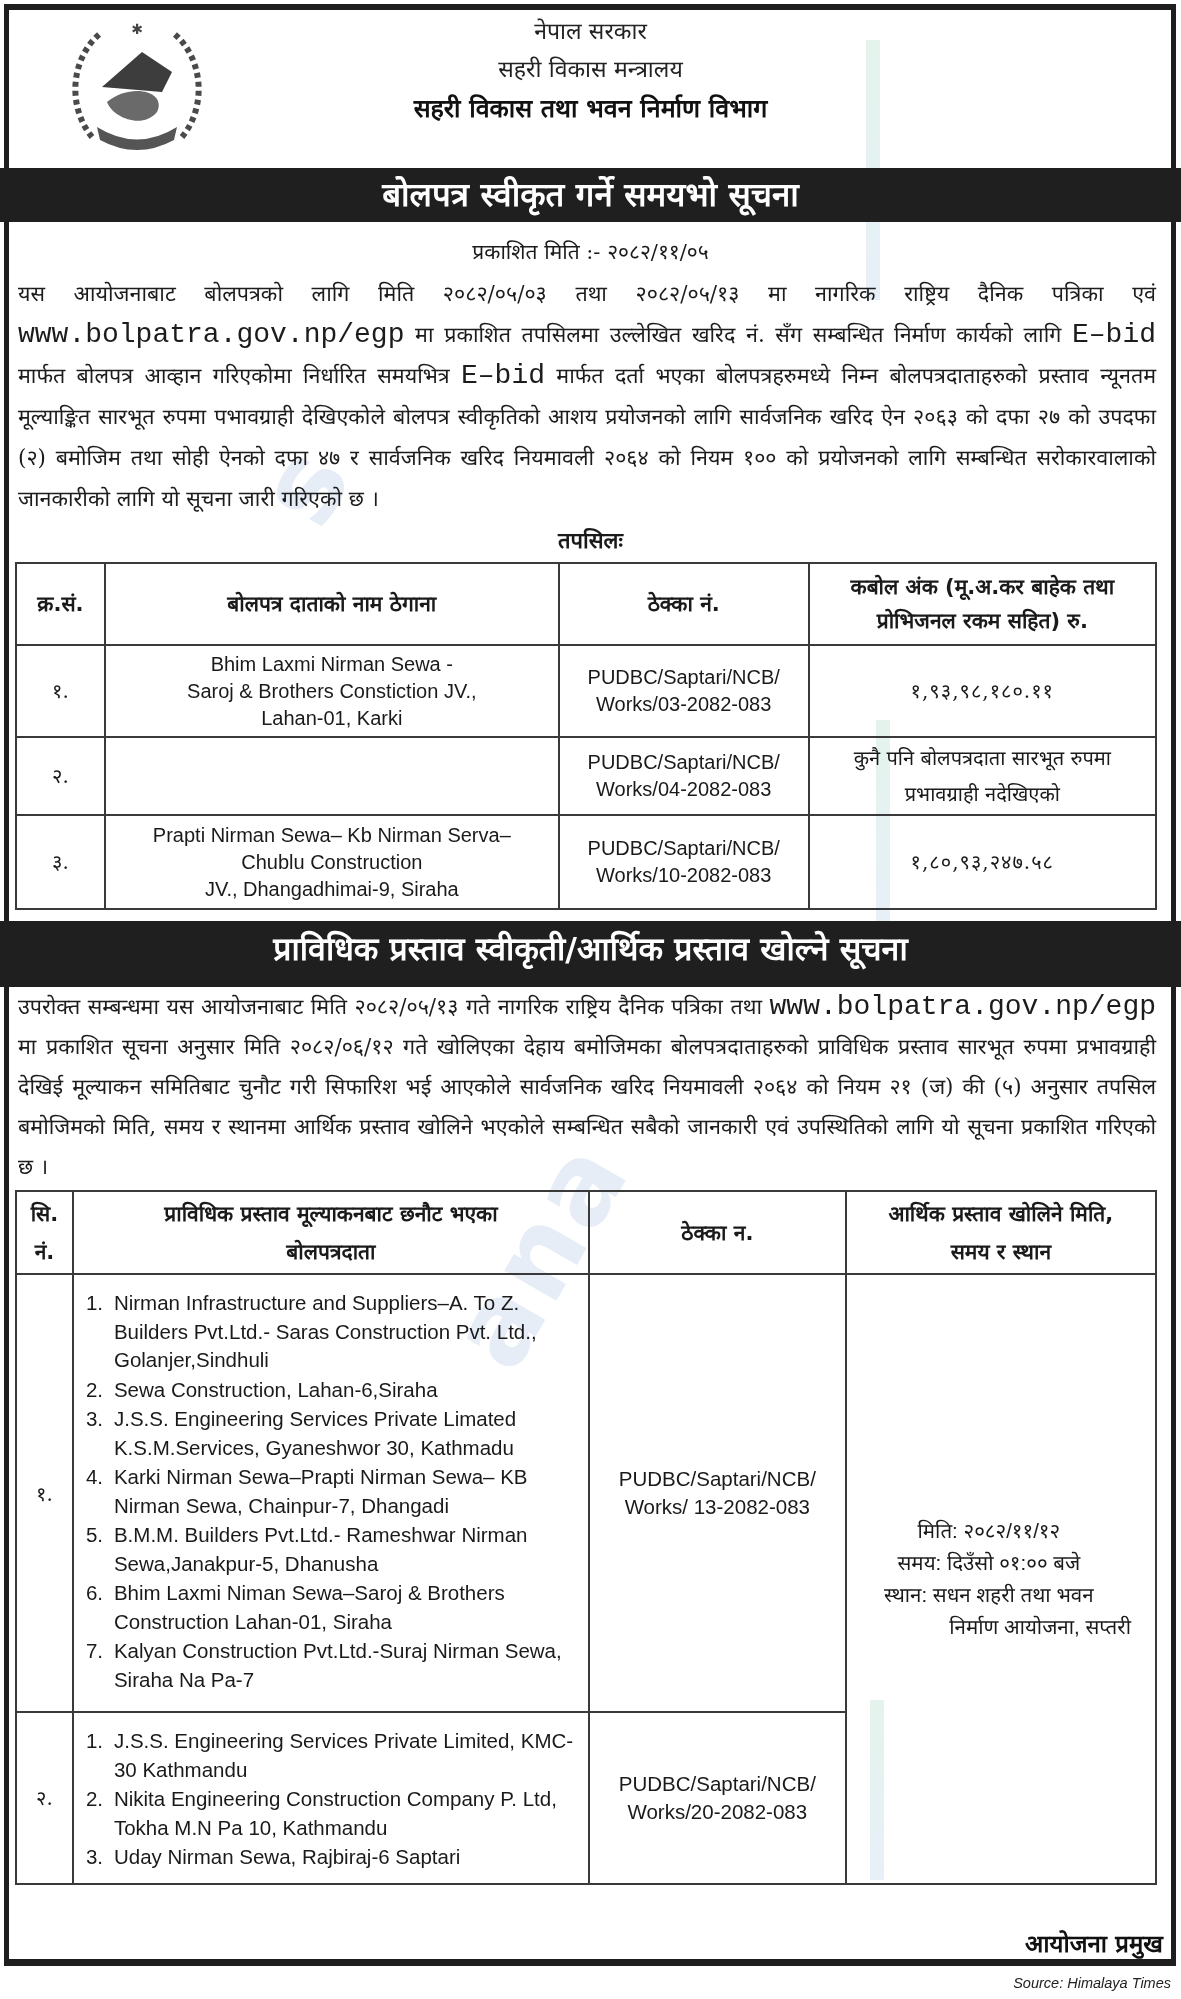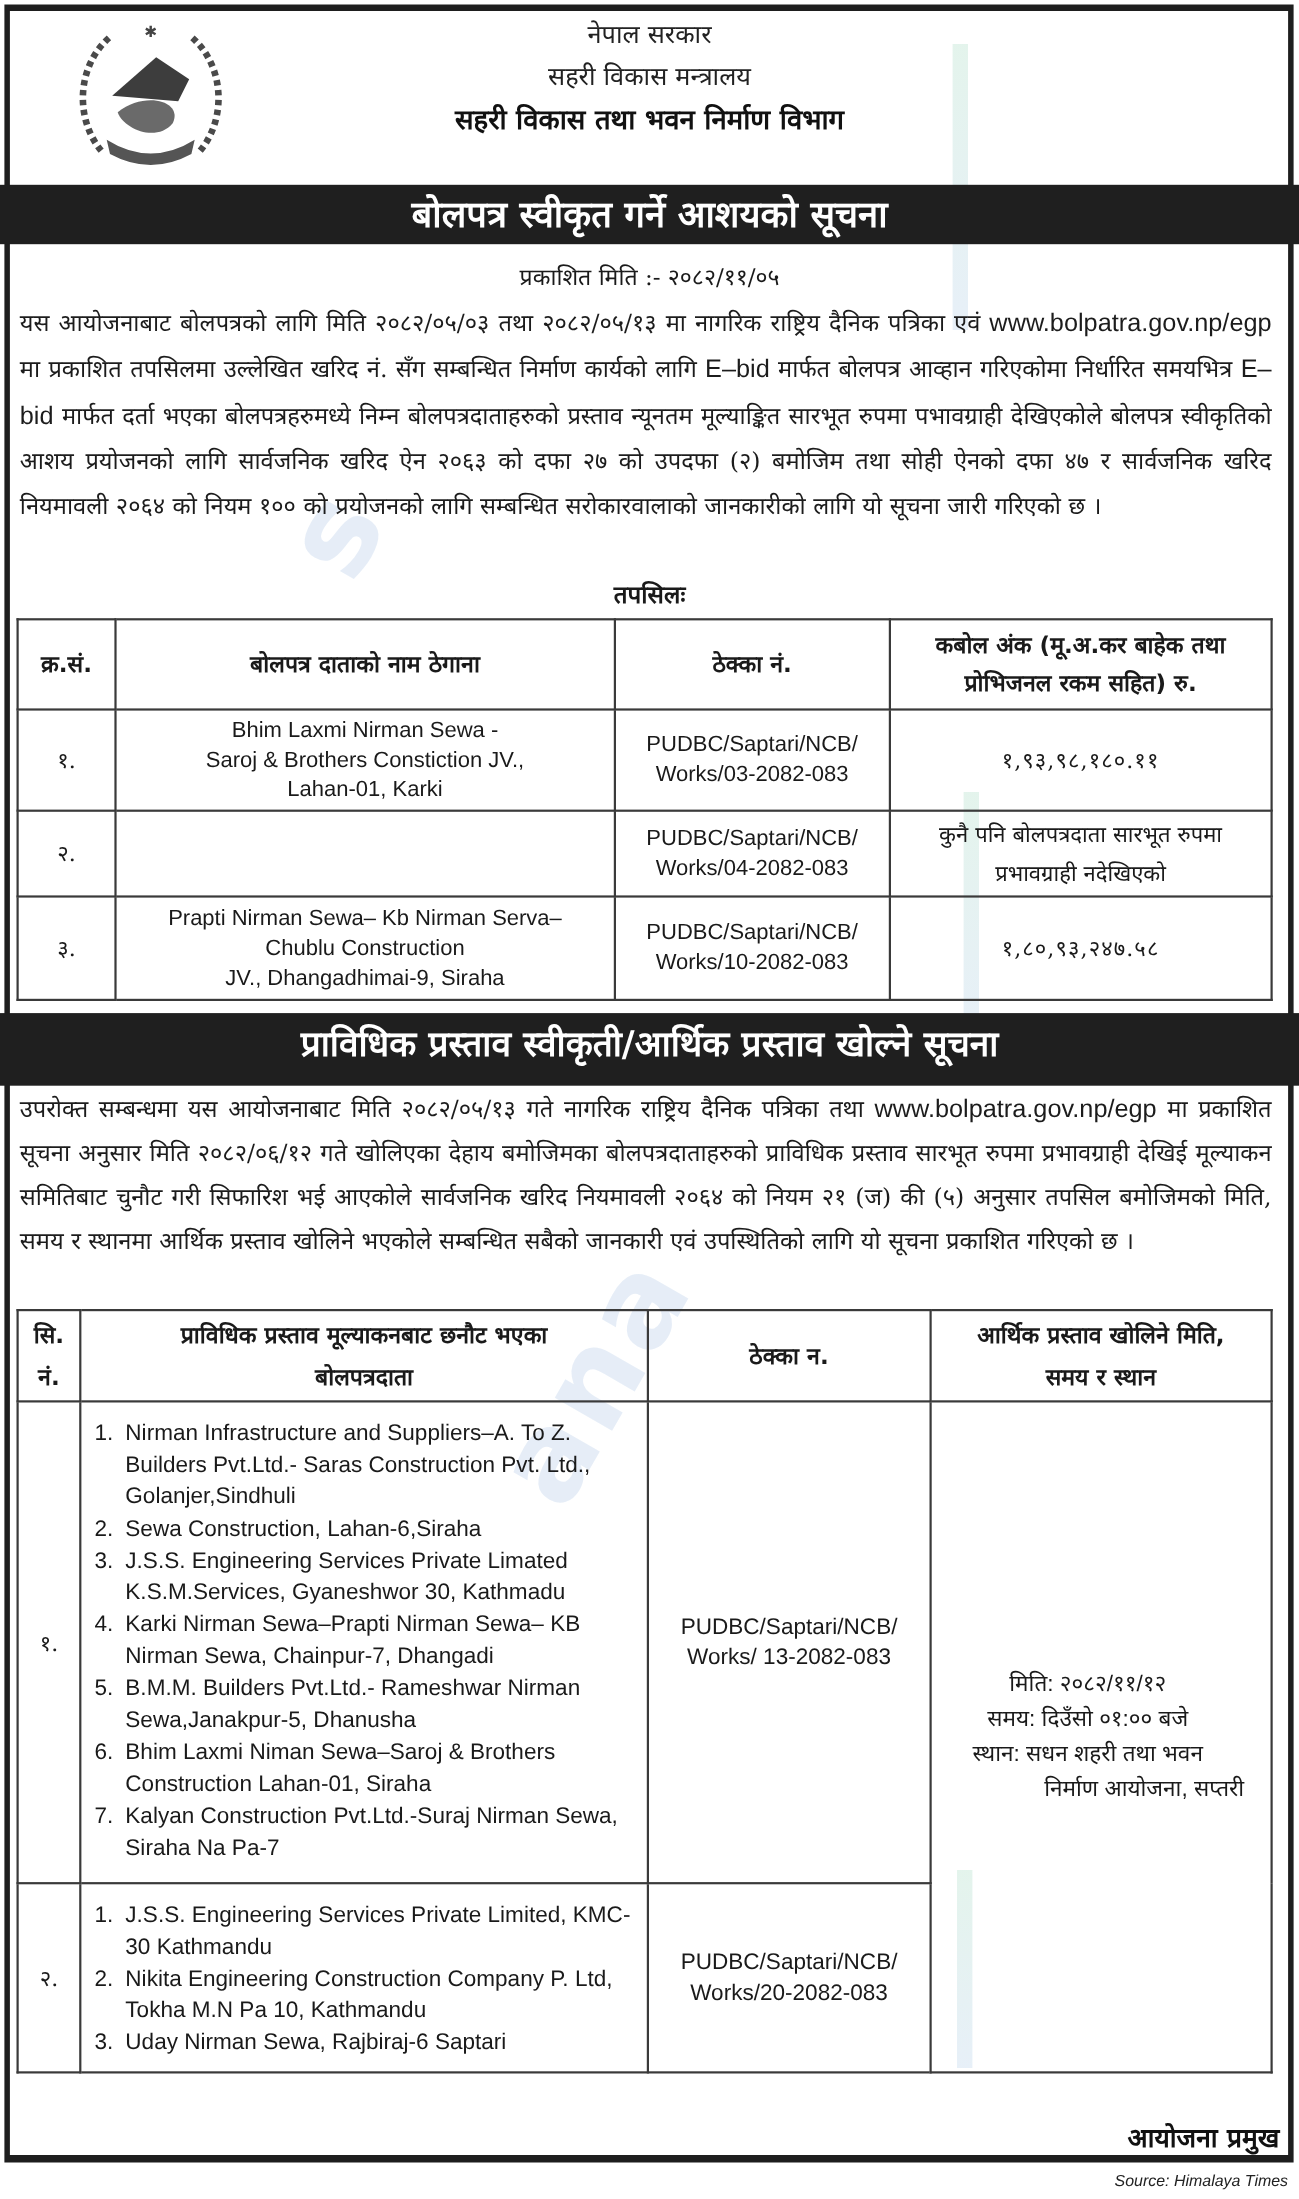--- a/index.html
+++ b/index.html
@@ -31,21 +31,21 @@
     text-align: center; font-weight: bold;
   }
   .bar1 { top: 168px; height: 54px; font-size: 33px; line-height: 54px; }
   .bar2 { top: 921px; height: 66px; font-size: 32px; line-height: 56px; }
 
   .pub-date { position: absolute; top: 237px; left: 0; width: 100%; text-align: center; font-family: "DejaVu Serif", serif; font-size: 21px; }
 
   .para { position: absolute; left: 18px; width: 1138px; font-family: "DejaVu Serif", serif; font-size: 21.5px; line-height: 41px; text-align: justify; color: #1c1c1c; }
   .para1 { top: 273px; }
   .para2 { top: 987px; line-height: 40px; }
-  .para .en { font-family: Liberation Sans, sans-serif; font-size: 23px; }
+  .para .en { font-family: Liberation Mono, monospace; font-size: 28px; }
 
   .tapsil { position: absolute; top: 524px; left: 0; width: 100%; text-align: center; font-size: 22px; font-weight: bold; }
 
   table { position: absolute; border-collapse: collapse; background: transparent; }
   td, th { border: 2px solid #3a3a3a; vertical-align: middle; text-align: center; }
   th { font-weight: bold; font-size: 21px; line-height: 34px; }
 
   .t1 { left: 15px; top: 562px; width: 1142px; }
   .t1 th { height: 82px; }
   .t1 td { font-family: "Liberation Sans", sans-serif; font-size: 20px; line-height: 27px; padding: 4px 8px; }
@@ -93,21 +93,21 @@
     <path d="M40 75 L80 40 L110 60 L100 80 Z" fill="#3d3d3d"></path>
     <path d="M45 90 C70 70 105 80 95 100 C80 118 50 105 45 90 Z" fill="#6a6a6a"></path>
     <path d="M35 115 Q75 140 115 115 L112 128 Q75 148 38 128 Z" fill="#555"></path>
     <text x="75" y="22" font-size="14" text-anchor="middle" fill="#444" font-weight="bold">✱</text>
   </svg>
   <div class="header-lines h-ministry">सहरी विकास मन्त्रालय</div>
   <div class="header-lines h-govt">नेपाल सरकार</div>
   <div class="header-lines h-dept">सहरी विकास तथा भवन निर्माण विभाग</div>
 </header>
 
-<div class="black-bar bar1">बोलपत्र स्वीकृत गर्ने आशयको सूचना</div>
+<div class="black-bar bar1">बोलपत्र स्वीकृत गर्ने समयभो सूचना</div>
 
 <div class="pub-date">प्रकाशित मिति :- २०८२/११/०५</div>
 
 <div class="para para1"><span>यस आयोजनाबाट बोलपत्रको लागि मिति २०८२/०५/०३ तथा २०८२/०५/१३ मा नागरिक राष्ट्रिय दैनिक पत्रिका एवं </span><span class="en">www.bolpatra.gov.np/egp</span><span> मा प्रकाशित तपसिलमा उल्लेखित खरिद नं. सँग सम्बन्धित निर्माण कार्यको लागि </span><span class="en">E–bid</span><span> मार्फत बोलपत्र आव्हान गरिएकोमा निर्धारित समयभित्र </span><span class="en">E–bid</span><span> मार्फत दर्ता भएका बोलपत्रहरुमध्ये निम्न बोलपत्रदाताहरुको प्रस्ताव न्यूनतम मूल्याङ्कित सारभूत रुपमा पभावग्राही देखिएकोले बोलपत्र स्वीकृतिको आशय प्रयोजनको लागि सार्वजनिक खरिद ऐन २०६३ को दफा २७ को उपदफा (२) बमोजिम तथा सोही ऐनको दफा ४७ र सार्वजनिक खरिद नियमावली २०६४ को नियम १०० को प्रयोजनको लागि सम्बन्धित सरोकारवालाको जानकारीको लागि यो सूचना जारी गरिएको छ ।</span></div>
 
 <div class="tapsil">तपसिलः</div>
 
 <table class="t1">
   <colgroup>
       <col style="width:89px">

